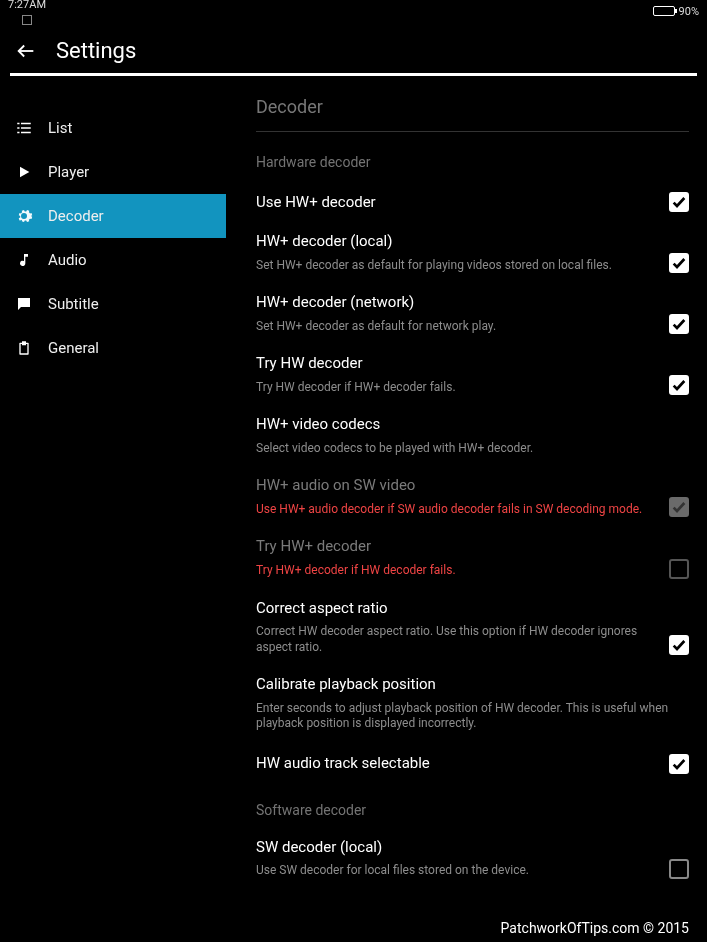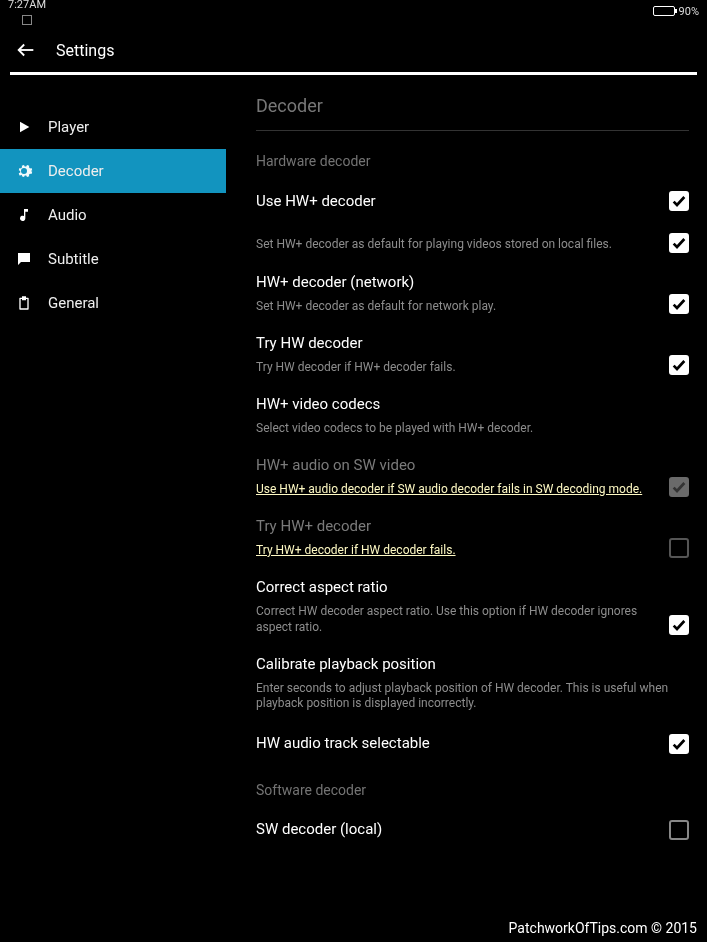--- a/index.html
+++ b/index.html
@@ -31,21 +31,21 @@
   .batt::after {
     content:""; position:absolute; right:-3px; top:2px; width:2px; height:4px;
     background:#fff;
   }
   .batt .fill { background:#fff; height:100%; width:90%; }
   .header {
     display: flex; align-items: center; gap: 18px;
     padding: 16px 14px 10px 14px;
   }
   .header .back { width: 24px; height: 24px; display:flex; align-items:center; justify-content:center; cursor:pointer; }
-  .header h1 { font-size: 16px; font-weight: 400; }
+  .header h1 { font-size: 22px; font-weight: 400; }
   .titlebar-divider {
     height: 3px; background: #fff; margin: 0 10px;
   }
   .body {
     display: flex;
     height: calc(100% - 80px);
   }
   .sidebar {
     width: 226px;
     padding-top: 30px;
@@ -74,33 +74,33 @@
   }
   .setting {
     display: flex; align-items: flex-end; gap: 12px;
     padding: 14px 0 6px 0;
     cursor: pointer;
   }
   .setting .txt { flex:1; }
   .setting .title { font-size: 15px; color:#fff; line-height:1.3; }
   .setting .sub { font-size: 12px; color:#8d8d8d; margin-top:6px; line-height:1.3; }
   .setting.disabled .title { color:#7a7a7a; }
-  .setting.disabled .sub { color:#fef9c3;text-decoration:underline; }
+  .setting.disabled .sub { color:#ef4444; }
   .cb {
     width: 20px; height: 20px; border: 2px solid #fff; border-radius: 3px;
     display:flex; align-items:center; justify-content:center;
     flex-shrink: 0; margin-top: 2px;
     background:#fff;
   }
   .cb svg { display:block; }
   .cb.unchecked { background:transparent; border-color:#888; }
   .cb.disabled-checked { background:#6a6a6a; border-color:#6a6a6a; }
   .cb.disabled-unchecked { background:transparent; border-color:#555; }
   .watermark {
-    position: absolute; bottom: 6px; right: 10px;
+    position: absolute; bottom: 6px; right: 18px;
     font-size: 14px; color: #fff;
   }
 </style>
 </head>
 <body>
 
 <div class="statusbar">
   <div class="left">
     <span>7:27AM</span>
     <span style="width:10px;height:10px;border:1px solid #888;display:inline-block;"></span>
@@ -118,20 +118,33 @@
       <polyline points="10,6 4,12 10,18"></polyline>
     </svg>
   </div>
   <h1>Settings</h1>
 </div>
 <div class="titlebar-divider"></div>
 
 <div class="body">
   <div class="sidebar">
 
+    <div class="side-item">
+      <span class="icon">
+        <svg width="18" height="18" viewBox="0 0 24 24" fill="#fff">
+            <rect x="3" y="5" width="3" height="2"></rect>
+            <rect x="8" y="5" width="13" height="2"></rect>
+            <rect x="3" y="11" width="3" height="2"></rect>
+            <rect x="8" y="11" width="13" height="2"></rect>
+            <rect x="3" y="17" width="3" height="2"></rect>
+            <rect x="8" y="17" width="13" height="2"></rect>
+          </svg>
+      </span>
+      <span>List</span>
+    </div>
 
     <div class="side-item">
       <span class="icon">
         <svg width="16" height="16" viewBox="0 0 24 24" fill="#fff">
             <polygon points="6,4 20,12 6,20"></polygon>
           </svg>
       </span>
       <span>Player</span>
     </div>
 
@@ -185,20 +198,21 @@
       </div>
       <div class="cb">
         <svg width="16" height="16" viewBox="0 0 24 24" fill="none" stroke="#000" stroke-width="4">
             <polyline points="4,13 9,18 20,6"></polyline>
           </svg>
       </div>
     </div>
 
     <div class="setting">
       <div class="txt">
+        <div class="title">HW+ decoder (local)</div>
         <div class="sub">Set HW+ decoder as default for playing videos stored on local files.</div>
       </div>
       <div class="cb">
         <svg width="16" height="16" viewBox="0 0 24 24" fill="none" stroke="#000" stroke-width="4">
             <polyline points="4,13 9,18 20,6"></polyline>
           </svg>
       </div>
     </div>
 
     <div class="setting">
@@ -280,20 +294,21 @@
             <polyline points="4,13 9,18 20,6"></polyline>
           </svg>
       </div>
     </div>
 
     <div class="cat">Software decoder</div>
 
     <div class="setting">
       <div class="txt">
         <div class="title">SW decoder (local)</div>
+        <div class="sub">Use SW decoder for local files stored on the device.</div>
       </div>
       <div class="cb unchecked"></div>
     </div>
 
   </div>
 </div>
 
 <div class="watermark">PatchworkOfTips.com © 2015</div>
 
 </body></html>

